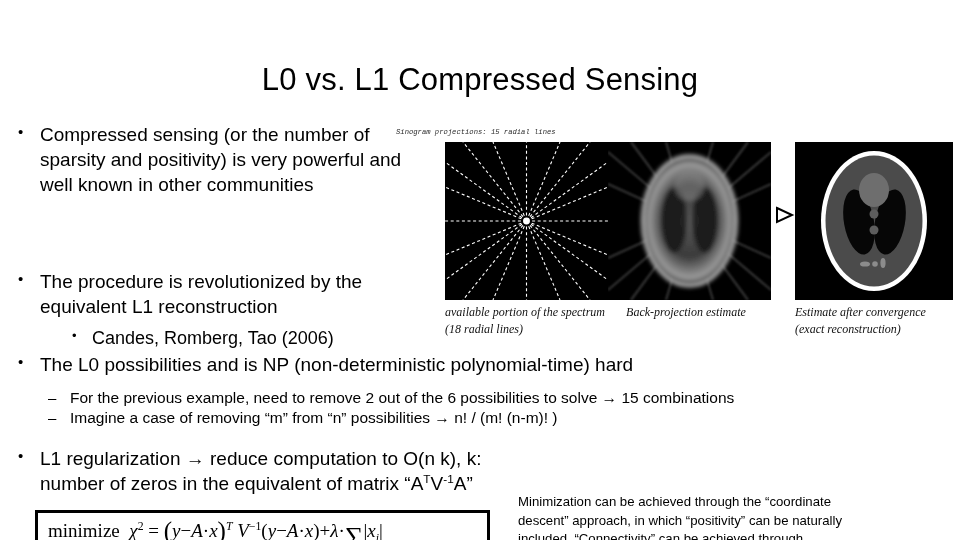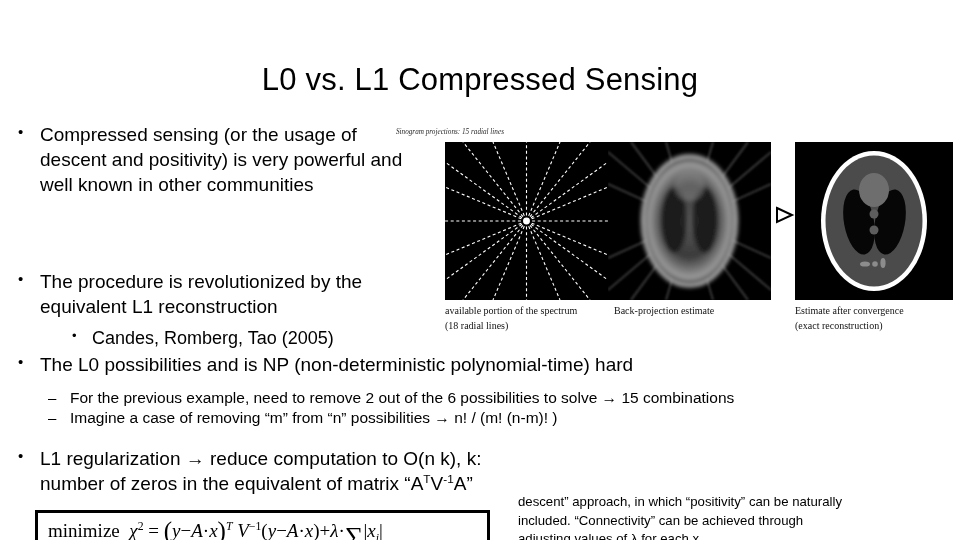--- a/index.html
+++ b/index.html
@@ -75,44 +75,45 @@
   #figure-strip {
     position: absolute;
     left: 393px; top: 88px;
     width: 567px; height: 205px;
   }
   #fig-caption-top {
     position: absolute;
     left: 3px; top: 0px;
     font-size: 7.2px;
     font-style: italic;
-    font-family: Liberation Serif, serif;
+    font-family: Liberation Mono, monospace;
     color: #2a2a2a;
     white-space: nowrap;
     transform: scaleY(1.05);
   }
   .panel {
     position: absolute;
     background: #000;
     overflow: hidden;
   }
   #panel-1 { left: 52px; top: 14px; width: 163px; height: 158px; }
   #panel-2 { left: 215px; top: 14px; width: 163px; height: 158px; }
   #panel-3 { left: 402px; top: 14px; width: 158px; height: 158px; }
 
   .panel-caption {
     position: absolute;
-    font-size: 10px;
+    font-size: 12px;
     font-family: "Liberation Serif", serif;
     color: #111;
     line-height: 1.45;
     width: 170px;
+    font-style: italic;
   }
   #cap-1 { left: 52px; top: 176px; }
-  #cap-2 { left: 221px; top: 176px; }
+  #cap-2 { left: 208px; top: 176px; text-align: center; }
   #cap-3 { left: 402px; top: 176px; }
 
   
   .spokes { position: absolute; left: 0; top: 0; width: 100%; height: 100%; }
 
   
   #flow-arrow {
     position: absolute;
     left: 380px; top: 76px;
     width: 22px; height: 22px;
@@ -173,35 +174,35 @@
 </head>
 <body>
 
 <div id="slide">
 
   <div id="slide-title">L0 vs. L1 Compressed Sensing</div>
 
   <div class="blk" id="b1">
     <div class="bullet-row">
       <span class="bullet-mark">•</span>
-      <span class="bullet-text">Compressed sensing (or the usage of descent and positivity) is very powerful and well known in other communities</span>
+      <span class="bullet-text">Compressed sensing (or the number of sparsity and positivity) is very powerful and well known in other communities</span>
     </div>
   </div>
 
   <div class="blk" id="b2">
     <div class="bullet-row">
       <span class="bullet-mark">•</span>
       <span class="bullet-text">The procedure is revolutionized by the equivalent L1 reconstruction</span>
     </div>
   </div>
 
   <div class="blk" id="b3">
     <div class="bullet-row">
       <span class="bullet-mark">•</span>
-      <span class="bullet-text">Candes, Romberg, Tao (2005)</span>
+      <span class="bullet-text">Candes, Romberg, Tao (2006)</span>
     </div>
   </div>
 
   <div class="blk" id="b4">
     <div class="bullet-row">
       <span class="bullet-mark">•</span>
       <span class="bullet-text">The L0 possibilities and is NP (non-deterministic polynomial-time) hard</span>
     </div>
   </div>
 
@@ -344,20 +345,21 @@
   </div>
 
   <div id="equation-box">
     <span class="eqn"><span class="rm">minimize</span>&nbsp;&nbsp;<span class="it">χ</span><sup class="sup">2</sup>&nbsp;<span class="rm">=</span>&nbsp;<span class="big-paren">(</span><span class="it">y</span><span class="rm">−</span><span class="it">A</span><span class="rm">·</span><span class="it">x</span><span class="big-paren">)</span><sup class="sup it">T</sup>&nbsp;<span class="it">V</span><sup class="sup">−1</sup><span class="rm">(</span><span class="it">y</span><span class="rm">−</span><span class="it">A</span><span class="rm">·</span><span class="it">x</span><span class="rm">)</span><span class="rm">+</span><span class="it">λ</span><span class="rm">·</span><span class="sigma-stack">
           <span class="sg">∑</span>
           <span class="sgi">i</span>
         </span><span class="rm">|</span><span class="it">x</span><sub class="sub it">i</sub><span class="rm">|</span></span>
   </div>
 
   <div id="note-block">
+    <div>Minimization can be achieved through the “coordinate</div>
     <div>descent” approach, in which “positivity” can be naturally</div>
     <div>included. “Connectivity” can be achieved through</div>
     <div><span>adjusting values of λ for each x</span><sub class="sub">i</sub></div>
   </div>
 
   <div id="page-number">7</div>
 
 </div>
 
 </body></html>

